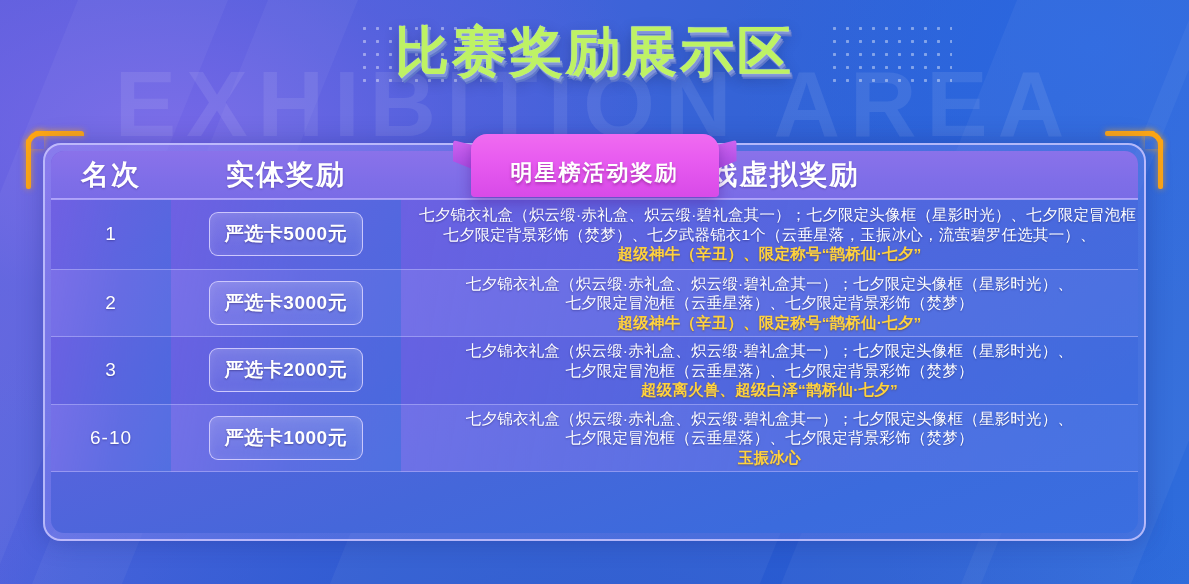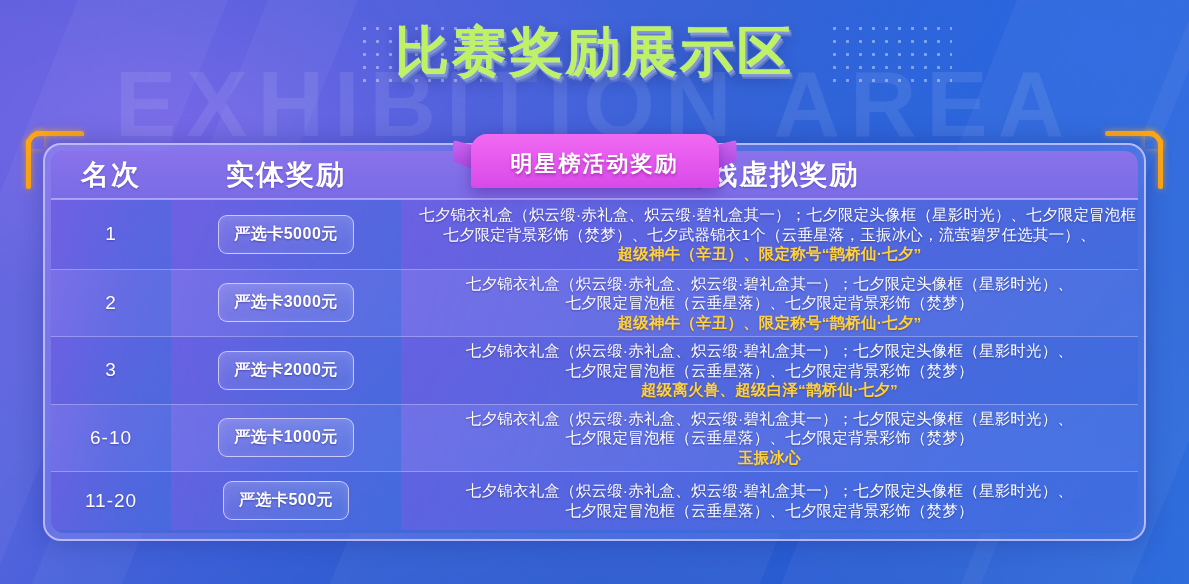--- a/index.html
+++ b/index.html
@@ -120,21 +120,21 @@
     background:linear-gradient(160deg,#6f5fe0 0%, #6462de 18%, #5464dc 42%, #4567da 62%, #3b6bdd 82%, #3a6ee0 100%);
   }
 
   
   .badge-wrap {
     position:absolute; left:0; right:0; top:134px;
     display:flex; justify-content:center; z-index:8;
   }
   .badge {
     position:relative;
-    padding:15px 40px 9px;
+    padding:24px 40px 9px;
     border-radius:16px 16px 4px 4px;
     background:linear-gradient(180deg,#f06bf0 0%, #e85cf0 40%, #d84ae8 100%);
     color:#ffffff;
     font-size:22px;
     font-weight:bold;
     letter-spacing:2px;
     box-shadow:0 5px 14px rgba(80,20,140,0.42);
     text-shadow:0 2px 3px rgba(120,20,120,0.5);
   }
   .badge::before, .badge::after {
@@ -185,21 +185,21 @@
     letter-spacing:1px;
     text-shadow:0 1px 2px rgba(30,20,90,0.4);
   }
   .pill {
     display:inline-block;
     padding:8px 15px;
     border-radius:9px;
     border:1.5px solid rgba(214,208,255,0.9);
     background:linear-gradient(180deg, rgba(255,255,255,0.16), rgba(255,255,255,0.05));
     color:#ffffff;
-    font-size:16px;
+    font-size:19px;
     font-weight:bold;
     letter-spacing:0.5px;
     white-space:nowrap;
     text-shadow:0 1px 2px rgba(30,20,90,0.45);
     box-shadow:inset 0 0 10px rgba(255,255,255,0.1);
   }
   .virt-cell { padding:4px 18px; }
   .vline {
     color:#ffffff;
     font-size:15.5px;
@@ -280,28 +280,20 @@
           </tr>
           <tr class="r4 row-even">
             <td><span class="rank-cell">6-10</span></td>
             <td><span class="pill">严选卡1000元</span></td>
             <td class="virt-cell">
               <div class="vline">七夕锦衣礼盒（炽云缎·赤礼盒、炽云缎·碧礼盒其一）；七夕限定头像框（星影时光）、</div>
               <div class="vline">七夕限定冒泡框（云垂星落）、七夕限定背景彩饰（焚梦）</div>
               <div class="vline gold">玉振冰心</div>
             </td>
           </tr>
-          <tr class="r5 row-odd">
-            <td><span class="rank-cell">11-20</span></td>
-            <td><span class="pill">严选卡500元</span></td>
-            <td class="virt-cell">
-              <div class="vline">七夕锦衣礼盒（炽云缎·赤礼盒、炽云缎·碧礼盒其一）；七夕限定头像框（星影时光）、</div>
-              <div class="vline">七夕限定冒泡框（云垂星落）、七夕限定背景彩饰（焚梦）</div>
-            </td>
-          </tr>
         </tbody>
     </table>
   </div>
 </div>
 
 <div class="badge-wrap">
   <div class="badge">明星榜活动奖励</div>
 </div>
 
 </body></html>

